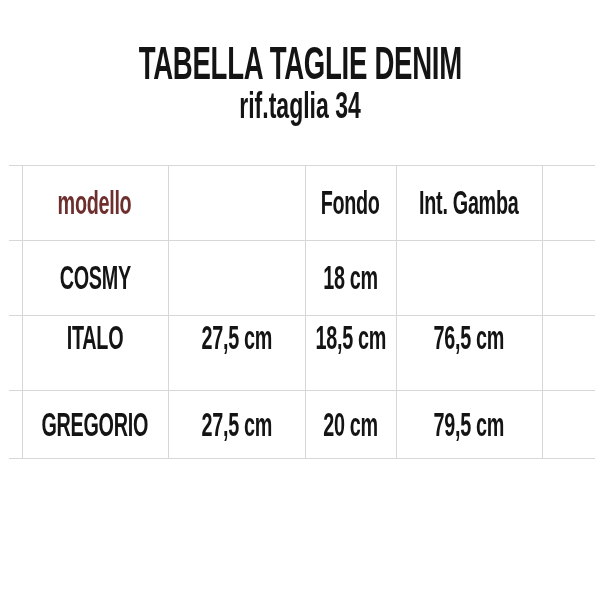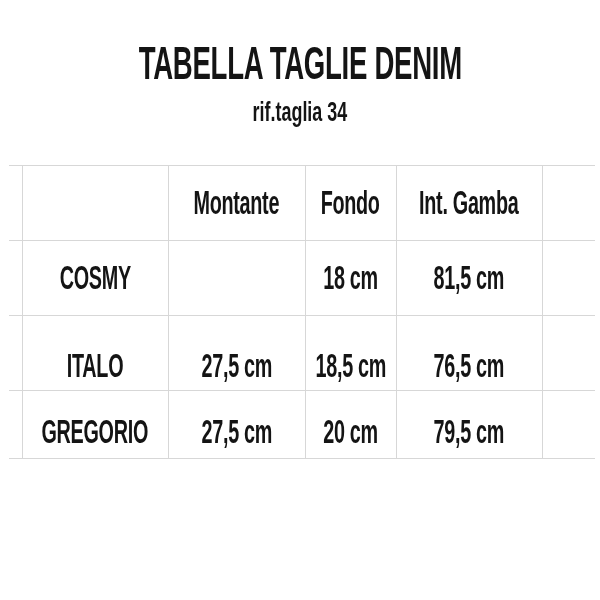--- a/index.html
+++ b/index.html
@@ -18,43 +18,43 @@
 
   
   .cond { display:inline-block; transform:scaleX(0.60); transform-origin:50% 50%; white-space:nowrap; letter-spacing:-0.5px; }
   .cond-sub { display:inline-block; transform:scaleX(0.64); transform-origin:50% 50%; white-space:nowrap; }
 
   .title {
     position:absolute; left:0; top:40px; width:600px; height:48px;
     text-align:center; font-size:46px; line-height:46px; font-weight:bold;
   }
   .subtitle {
-    position:absolute; left:0; top:93px; width:600px; height:40px;
-    text-align:center; font-size:28px; line-height:38px; font-weight:bold;
+    position:absolute; left:0; top:87px; width:600px; height:40px;
+    text-align:center; font-size:36px; line-height:38px; font-weight:bold;
   }
 
   
   .hline { position:absolute; left:9px; width:586px; height:1px; background:var(--grid); }
   .hl-0 { top:165px; } .hl-1 { top:240px; } .hl-2 { top:315px; } .hl-3 { top:390px; } .hl-4 { top:458px; }
   .vline { position:absolute; top:165px; height:294px; width:1px; background:var(--grid); }
   .vl-0 { left:22px; } .vl-1 { left:168px; } .vl-2 { left:305px; } .vl-3 { left:396px; } .vl-4 { left:542px; }
 
   
   .cell {
     position:absolute; display:flex; align-items:center; justify-content:center;
     font-weight:bold; font-size:33px; line-height:33px;
   }
   .col0 { left:22px;  width:146px; }
   .col1 { left:168px; width:137px; }
   .col2 { left:305px; width:91px;  }
   .col3 { left:396px; width:146px; }
   .rowH { top:165px; height:75px; }
   .row0 { top:240px; height:75px;justify-content:center; }
-  .row1 { top:328px; height:75px; }
-  .row2 { top:390px; height:68px;margin-top:7px; }
+  .row1 { top:300px; height:75px; }
+  .row2 { top:390px; height:68px; }
   .modello-hdr { color:var(--accent); }
 </style>
 </head>
 <body>
 
 <div class="stage">
 
   <div class="title">
     <span class="cond">TABELLA TAGLIE DENIM</span>
   </div>
@@ -66,38 +66,35 @@
   <div class="hline hl-1"></div>
   <div class="hline hl-2"></div>
   <div class="hline hl-3"></div>
   <div class="hline hl-4"></div>
   <div class="vline vl-0"></div>
   <div class="vline vl-1"></div>
   <div class="vline vl-2"></div>
   <div class="vline vl-3"></div>
   <div class="vline vl-4"></div>
 
-  <div class="cell rowH col1">
-    <span class="cond">Montante</span>
+  <div class="cell rowH col0 modello-hdr">
+    <span class="cond">modello</span>
   </div>
   <div class="cell rowH col3">
     <span class="cond">Int. Gamba</span>
   </div>
   <div class="cell rowH col2">
     <span class="cond">Fondo</span>
   </div>
 
   <div class="cell row0 col0">
     <span class="cond">COSMY</span>
   </div>
   <div class="cell row0 col2">
     <span class="cond">18 cm</span>
-  </div>
-  <div class="cell row0 col3">
-    <span class="cond">81,5 cm</span>
   </div>
 
   <div class="cell row1 col0">
     <span class="cond">ITALO</span>
   </div>
   <div class="cell row1 col1">
     <span class="cond">27,5 cm</span>
   </div>
   <div class="cell row1 col2">
     <span class="cond">18,5 cm</span>

